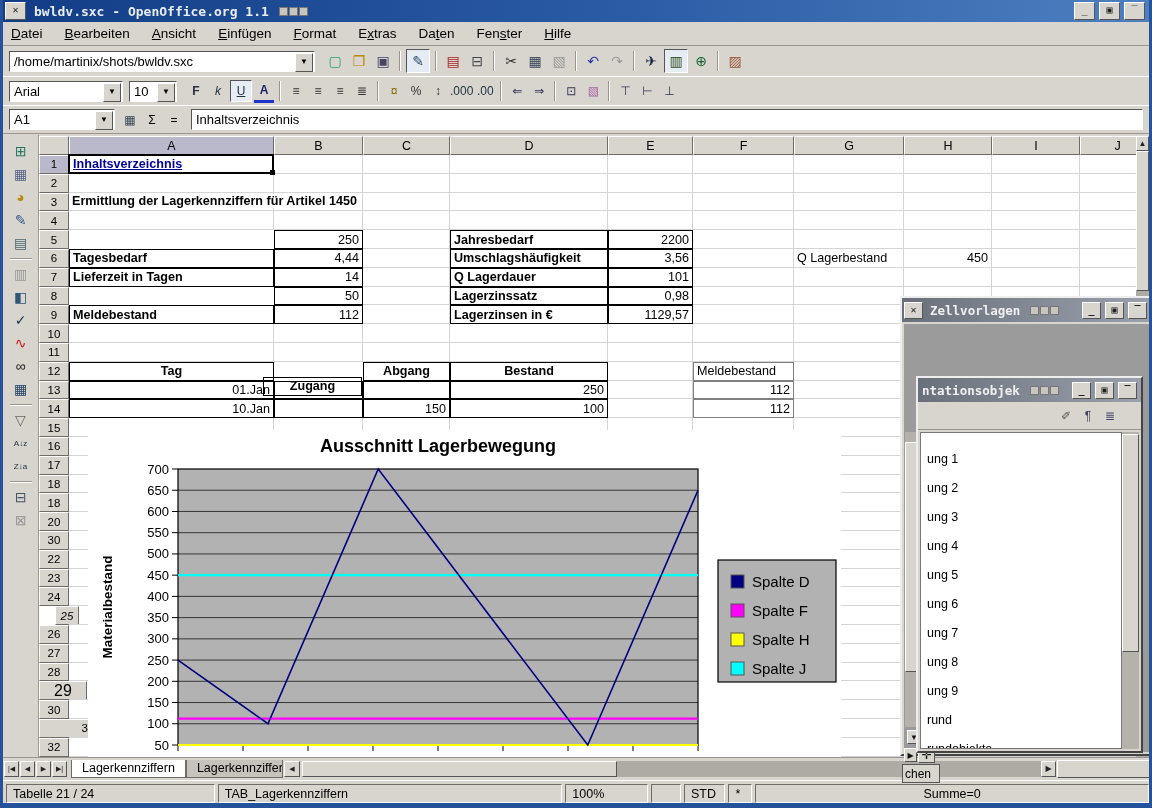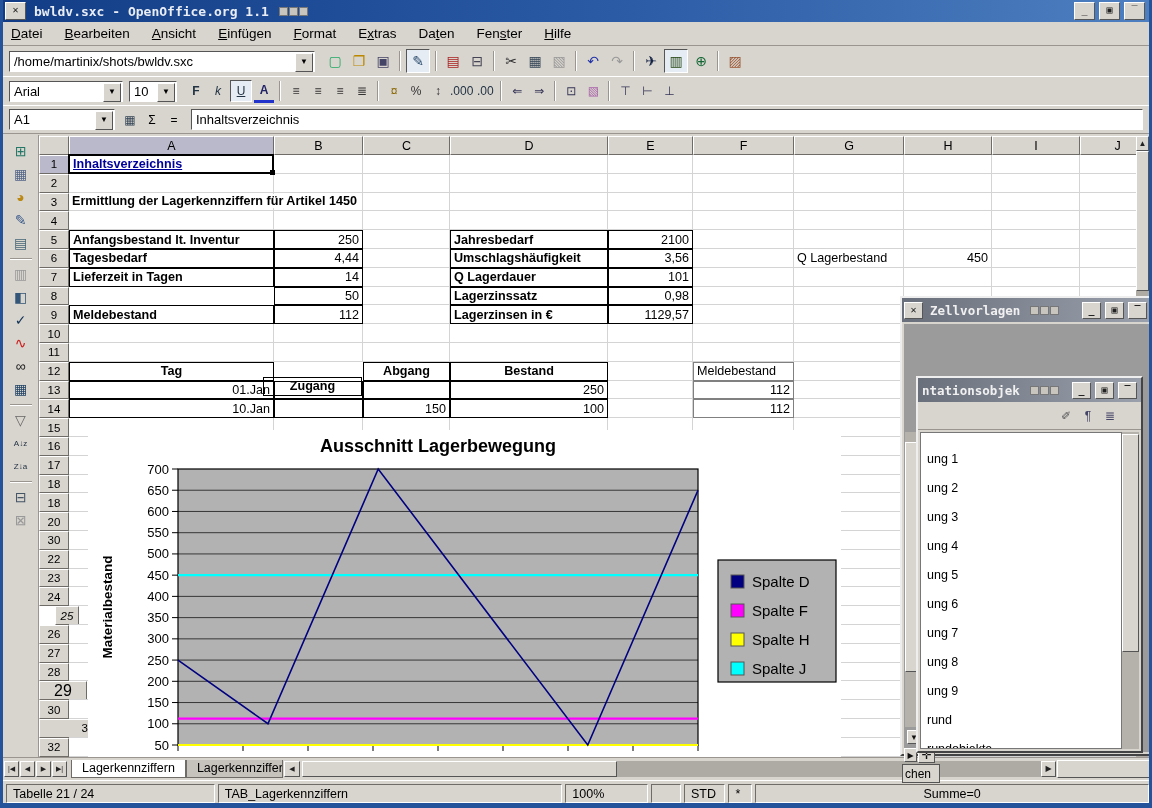--- a/index.html
+++ b/index.html
@@ -301,25 +301,24 @@
       <div class="cell" style="left: 235px; top: 75.4px; width: 89px; height: 18.8px;"></div>
       <div class="cell" style="left: 324px; top: 75.4px; width: 87px; height: 18.8px;"></div>
       <div class="cell" style="left: 411px; top: 75.4px; width: 158px; height: 18.8px;"></div>
       <div class="cell" style="left: 569px; top: 75.4px; width: 85px; height: 18.8px;"></div>
       <div class="cell" style="left: 654px; top: 75.4px; width: 101px; height: 18.8px;"></div>
       <div class="cell" style="left: 755px; top: 75.4px; width: 110px; height: 18.8px;"></div>
       <div class="cell" style="left: 865px; top: 75.4px; width: 88px; height: 18.8px;"></div>
       <div class="cell" style="left: 953px; top: 75.4px; width: 88px; height: 18.8px;"></div>
       <div class="cell" style="left: 1041px; top: 75.4px; width: 75px; height: 18.8px;"></div>
       <div class="hdr" style="left: 0px; top: 94.2px; width: 30px; height: 18.8px; font-size: 11.5px;">5</div>
-      <div class="cell c-bold c-bd" style="left: 30px; top: 94.2px; width: 205px; height: 18.8px;">Anfangsbestand lt. Inventur</div>
       <div class="cell c-bd c-right" style="left: 235px; top: 94.2px; width: 89px; height: 18.8px;">250</div>
       <div class="cell" style="left: 324px; top: 94.2px; width: 87px; height: 18.8px;"></div>
       <div class="cell c-bold c-bd" style="left: 411px; top: 94.2px; width: 158px; height: 18.8px;">Jahresbedarf</div>
-      <div class="cell c-bd c-right" style="left: 569px; top: 94.2px; width: 85px; height: 18.8px;">2100</div>
+      <div class="cell c-bd c-right" style="left: 569px; top: 94.2px; width: 85px; height: 18.8px;">2200</div>
       <div class="cell" style="left: 654px; top: 94.2px; width: 101px; height: 18.8px;"></div>
       <div class="cell" style="left: 755px; top: 94.2px; width: 110px; height: 18.8px;"></div>
       <div class="cell" style="left: 865px; top: 94.2px; width: 88px; height: 18.8px;"></div>
       <div class="cell" style="left: 953px; top: 94.2px; width: 88px; height: 18.8px;"></div>
       <div class="cell" style="left: 1041px; top: 94.2px; width: 75px; height: 18.8px;"></div>
       <div class="hdr" style="left: 0px; top: 113px; width: 30px; height: 18.8px; font-size: 11.5px;">6</div>
       <div class="cell c-bold c-bd" style="left: 30px; top: 113px; width: 205px; height: 18.8px;">Tagesbedarf</div>
       <div class="cell c-bd c-right" style="left: 235px; top: 113px; width: 89px; height: 18.8px;">4,44</div>
       <div class="cell" style="left: 324px; top: 113px; width: 87px; height: 18.8px;"></div>
       <div class="cell c-bold c-bd" style="left: 411px; top: 113px; width: 158px; height: 18.8px;">Umschlagshäufigkeit</div>

